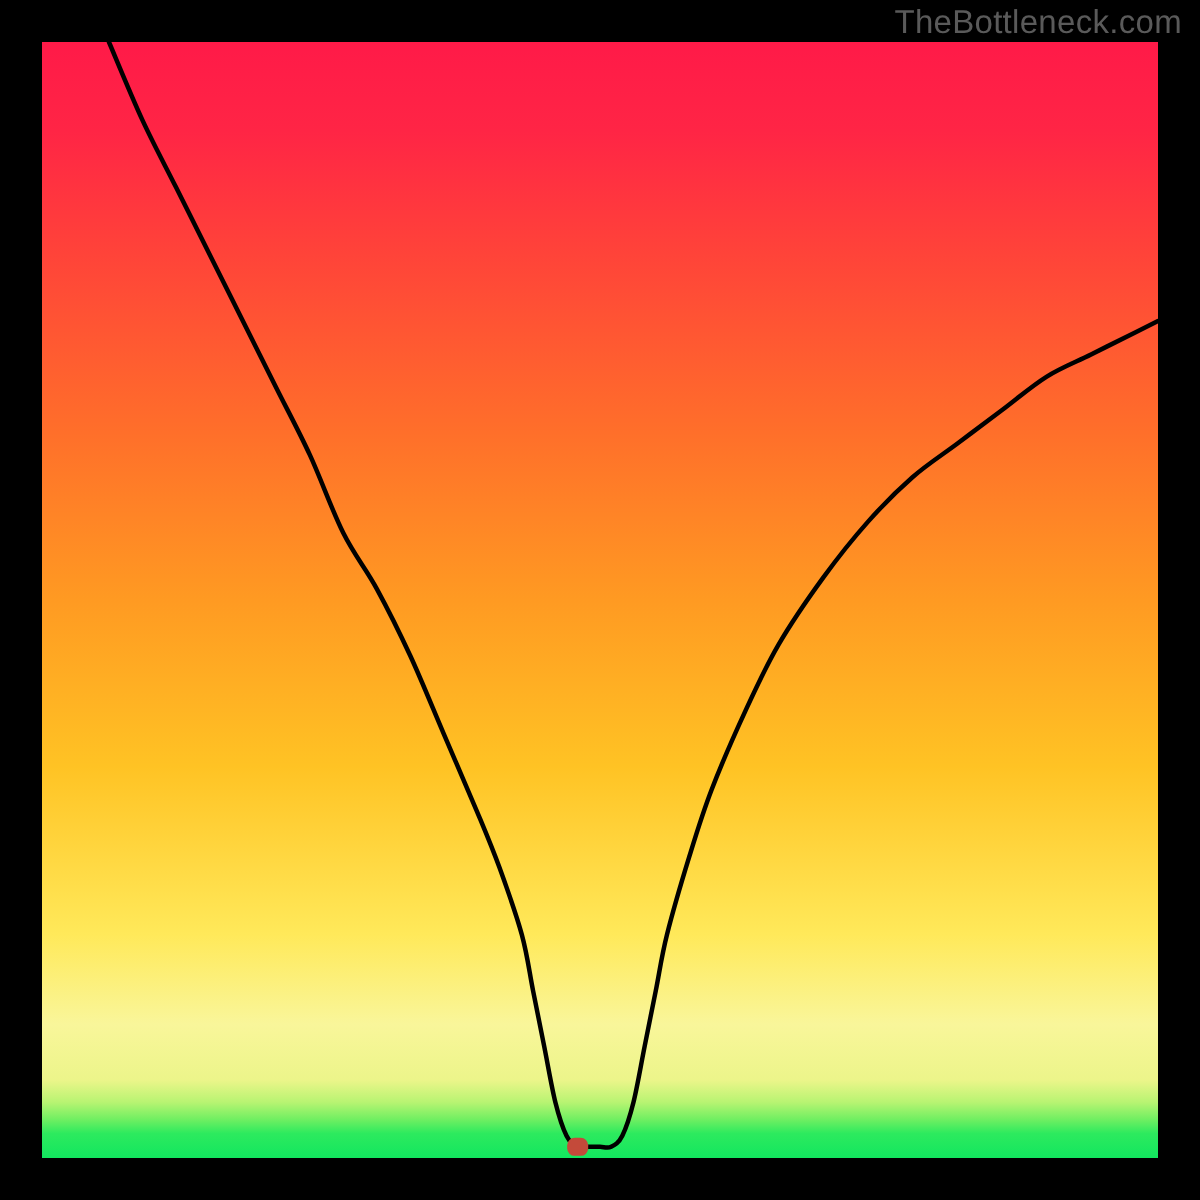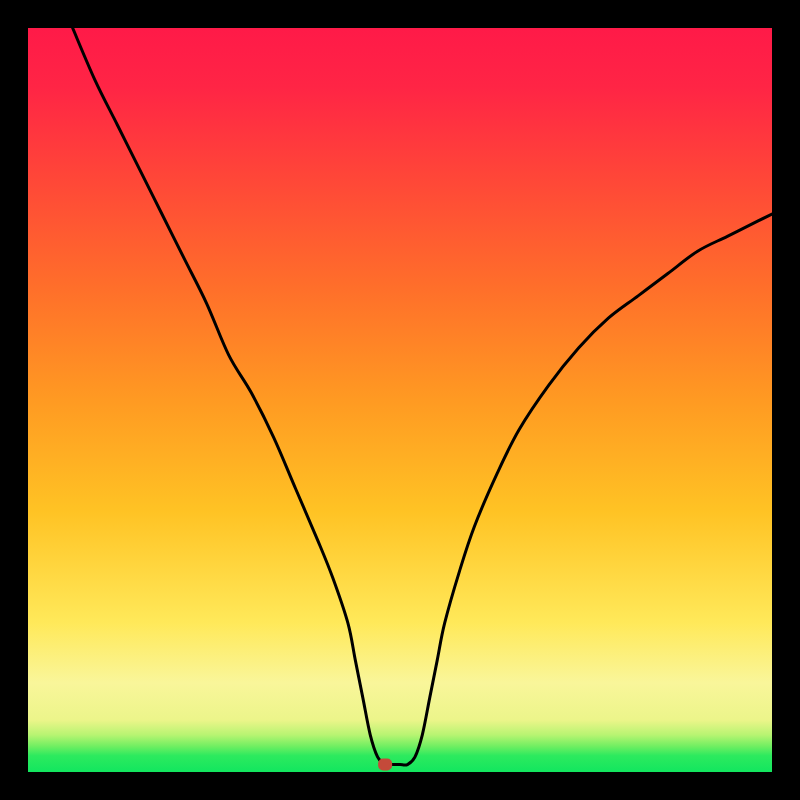--- a/index.html
+++ b/index.html
@@ -32,20 +32,21 @@
     top: 28px;
     width: 744px;
     height: 744px;
   }
   svg { display: block; }
 </style>
 </head>
 <body>
 
 <div class="outer">
+  <div class="watermark">TheBottleneck.com</div>
   <div class="plot">
     <svg id="chart-svg" width="744" height="744" viewBox="0 0 744 744">
         <defs>
           <linearGradient id="bg-grad" x1="0" y1="1" x2="0" y2="0">
             <stop offset="0%" stop-color="#12e65f"></stop>
             <stop offset="2.1999999999999997%" stop-color="#2dea5e"></stop>
             <stop offset="3.5000000000000004%" stop-color="#72ef62"></stop>
             <stop offset="5%" stop-color="#b8f472"></stop>
             <stop offset="7.000000000000001%" stop-color="#ecf58a"></stop>
             <stop offset="12%" stop-color="#f9f69a"></stop>

